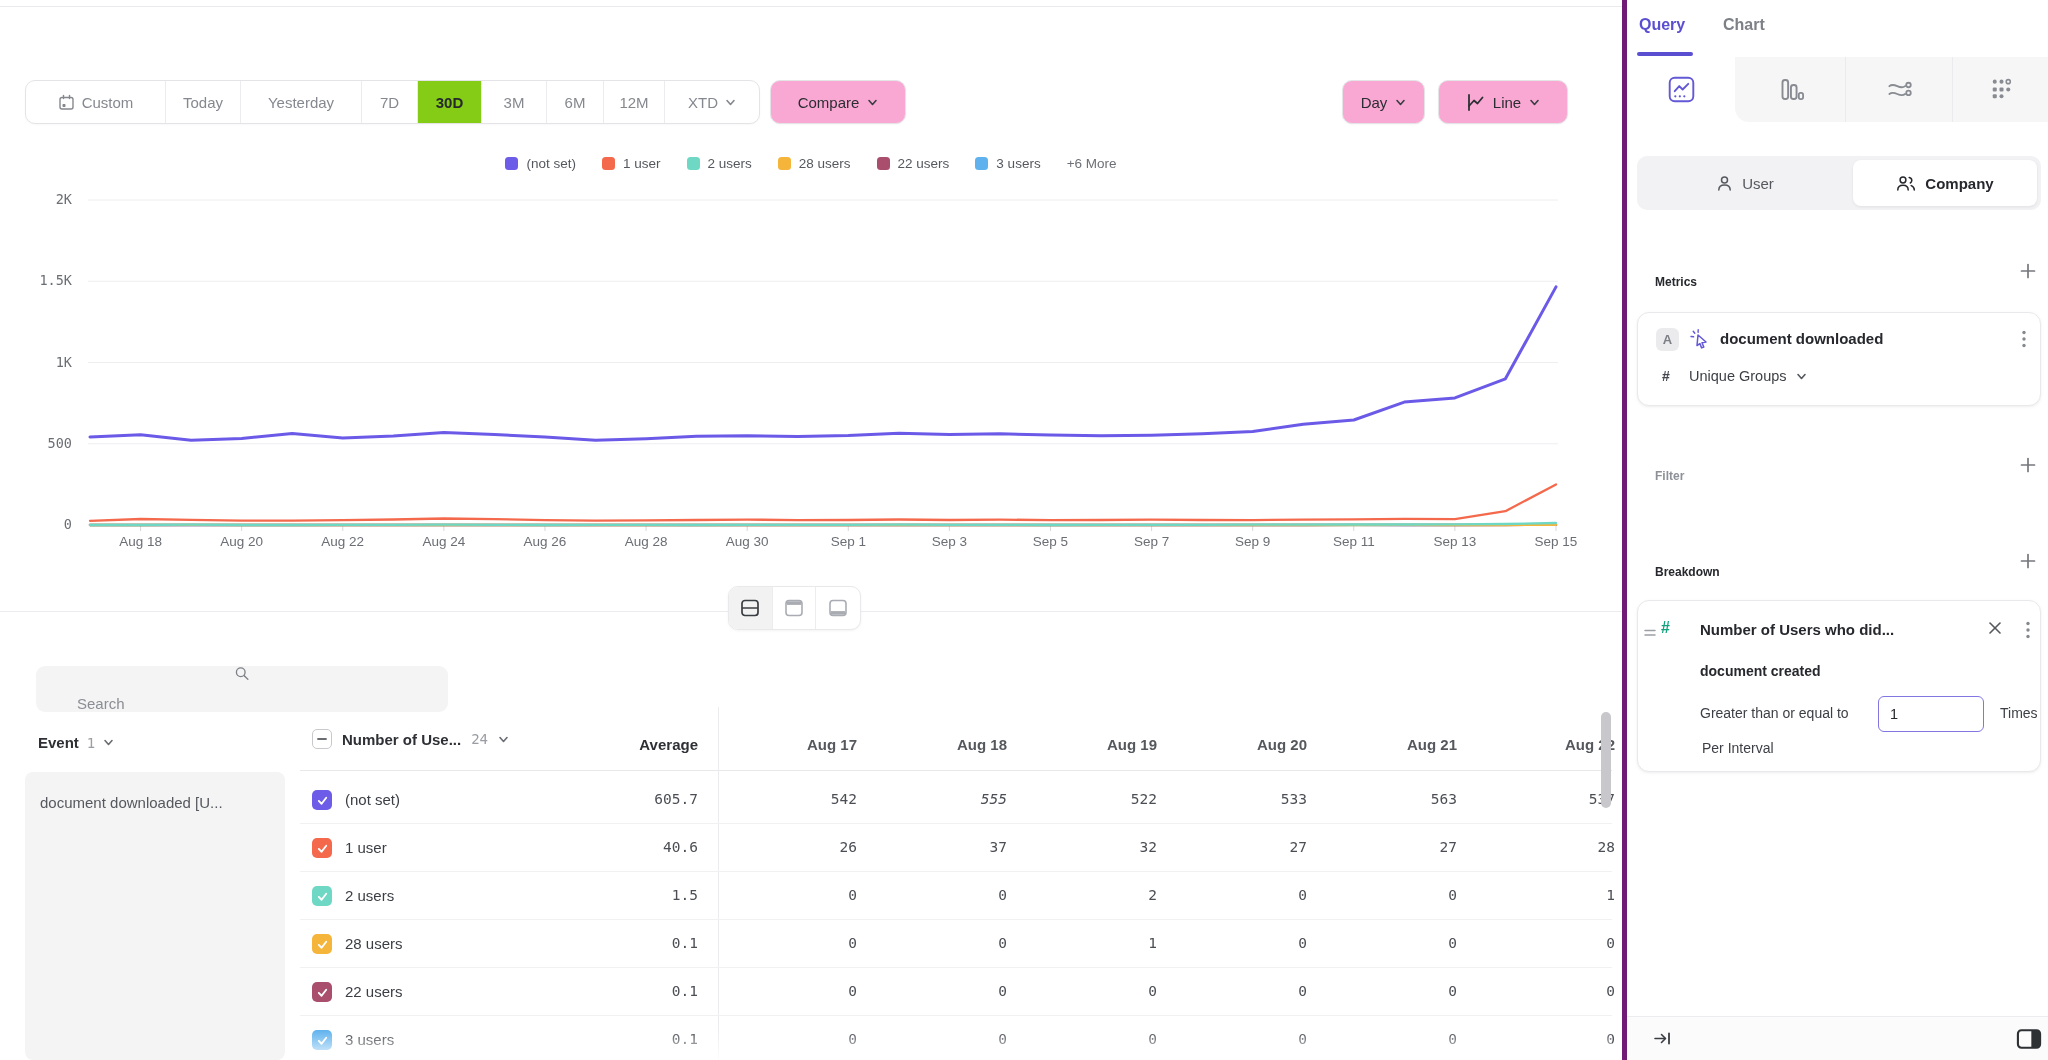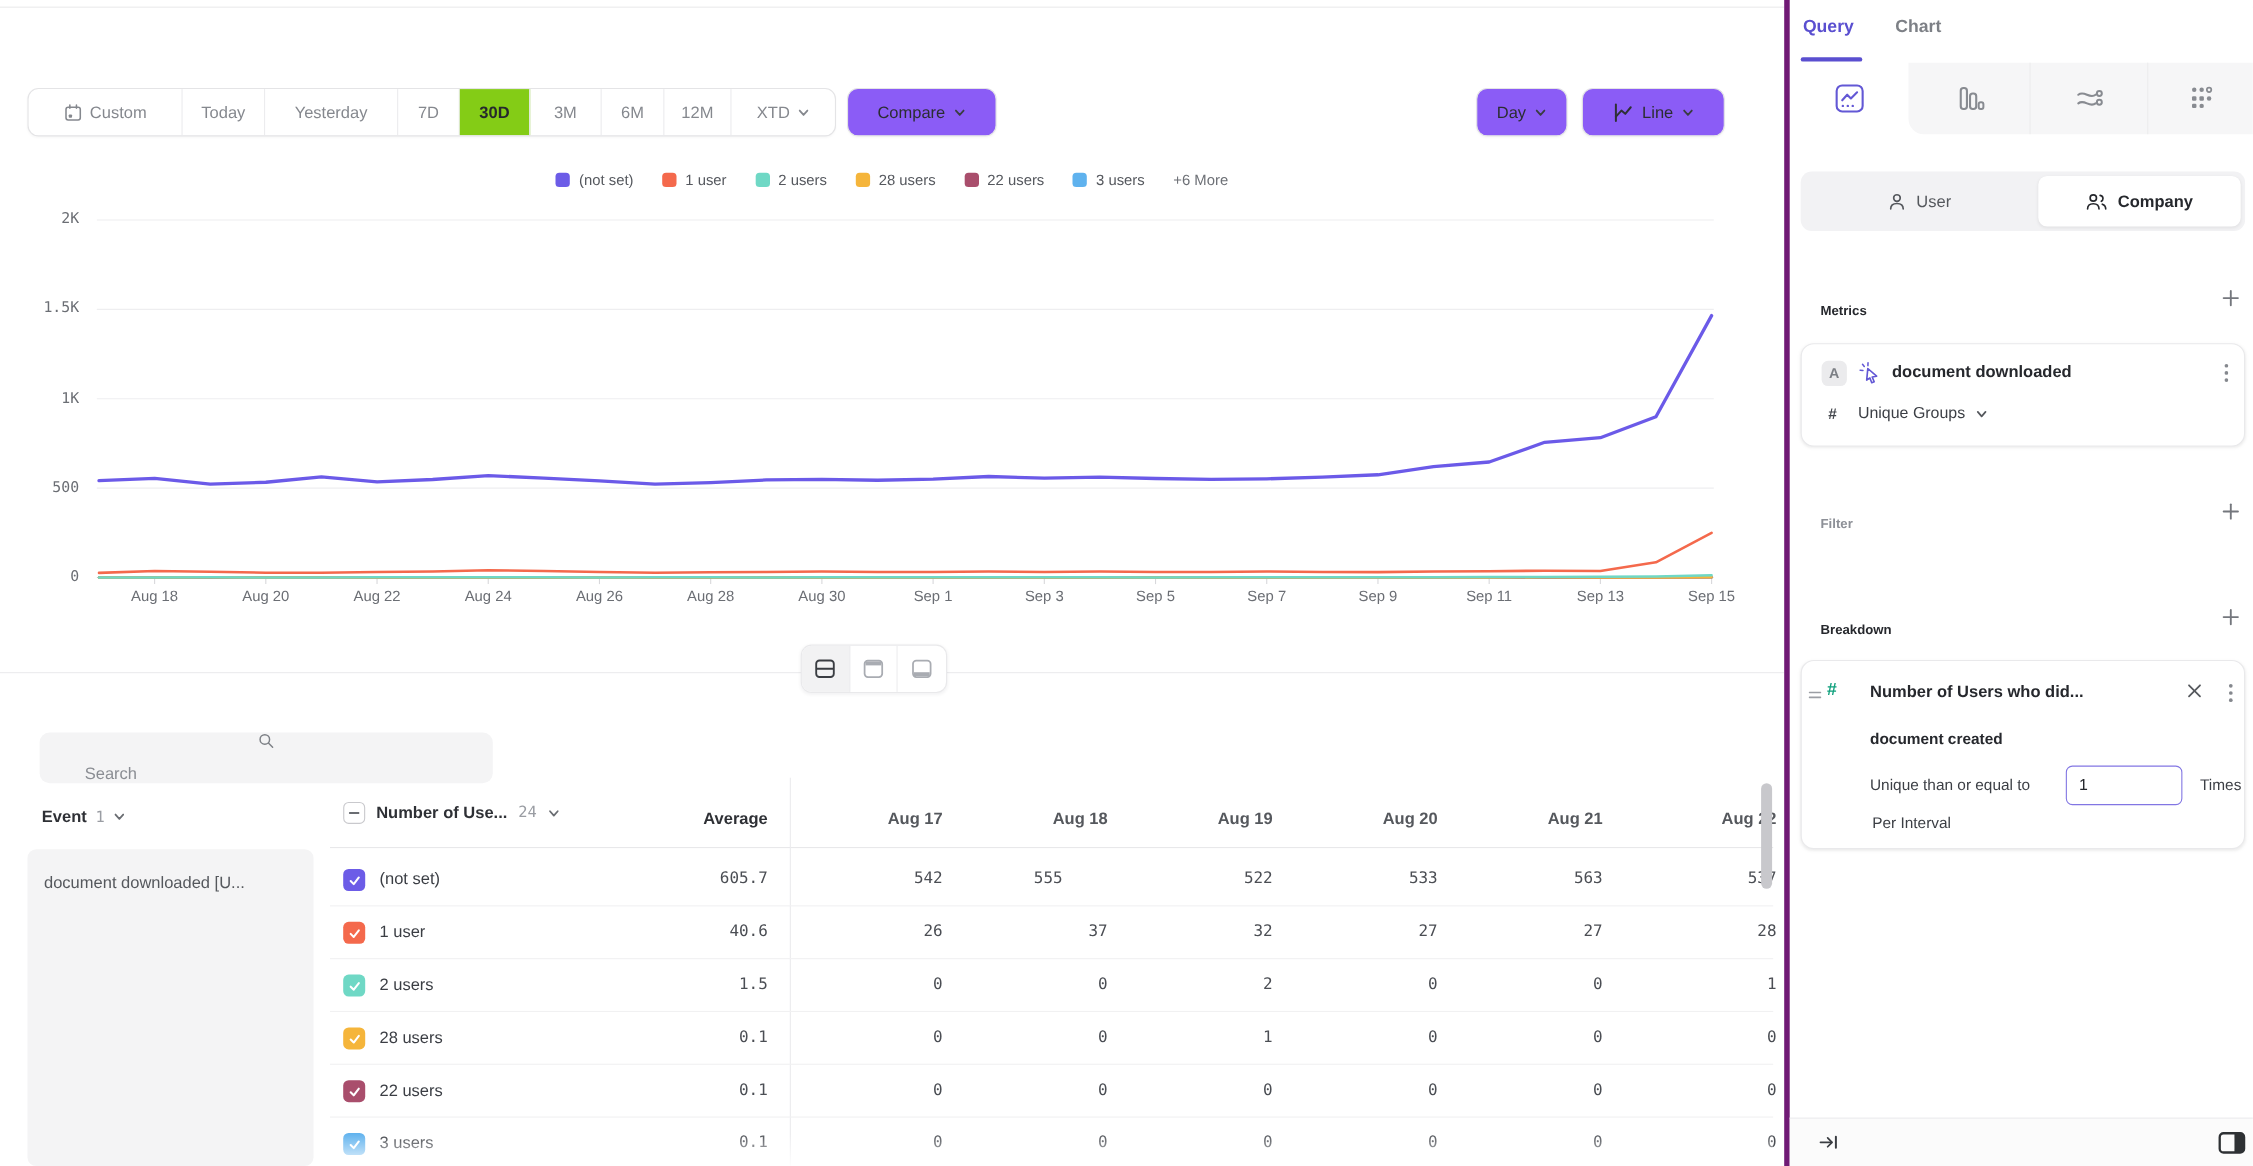--- a/index.html
+++ b/index.html
@@ -4,21 +4,21 @@
 <style>
   * { margin:0; padding:0; box-sizing:border-box; }
   html,body { width:2048px; height:1060px; background:#fff; font-family:"Liberation Sans",sans-serif; color:#2b2d31; overflow:hidden; }
   #page { position:relative; width:2048px; height:1060px; background:#fff; }
   #top-hairline { position:absolute; left:0; top:6px; width:2048px; height:1px; background:#eaeaec; }
 
   
   #main { position:absolute; left:0; top:7px; width:1622px; height:1053px; overflow:hidden; }
 
   
-  .btn { background:#8b5cf6; border:1px solid #e4e4e6; border-radius:10px; display:flex; align-items:center; justify-content:center; gap:8px; font-size:15px; font-weight:500; color:#2b2d31; cursor:pointer; box-shadow:0 1px 2px rgba(20,20,30,.03); }
+  .btn { background:#f9a8d4; border:1px solid #e4e4e6; border-radius:10px; display:flex; align-items:center; justify-content:center; gap:8px; font-size:15px; font-weight:500; color:#2b2d31; cursor:pointer; box-shadow:0 1px 2px rgba(20,20,30,.03); }
   #date-range-group { position:absolute; left:25px; top:73px; height:44px; display:flex; border:1px solid #e4e4e6; border-radius:10px; background:#fff; overflow:hidden; box-shadow:0 1px 2px rgba(20,20,30,.03); }
   .dr-cell { height:100%; display:flex; align-items:center; justify-content:center; gap:7px; font-size:15px; color:#85888e; border-right:1px solid #ececee; cursor:pointer; }
   .dr-cell:last-child { border-right:none; }
   .dr-cell.selected { background:#84cc16; color:#26282d; font-weight:700; }
   #compare-btn { position:absolute; left:770px; top:73px; width:136px; height:44px; }
   #day-btn { position:absolute; left:1342px; top:73px; width:83px; height:44px; }
   #line-btn { position:absolute; left:1438px; top:73px; width:130px; height:44px; }
 
   
   #legend { position:absolute; left:0; top:143px; width:1622px; height:26px; display:flex; align-items:center; justify-content:center; gap:26px; }
@@ -337,21 +337,21 @@
     <div id="table-rows">
         <div class="trow" style="top: 0px;">
           <span class="checkbox" style="background: rgb(108, 92, 231);">
             <svg width="13" height="13" viewBox="0 0 14 14">
               <polyline points="3,7.5 6,10.5 11,4" fill="none" stroke="#fff" stroke-width="2" stroke-linecap="round" stroke-linejoin="round"></polyline>
             </svg>
           </span>
           <span class="trow-label">(not set)</span>
           <span class="trow-avg">605.7</span>
           <span class="trow-val" style="left: 707px;">542</span>
-          <span class="trow-val" style="left: 816px;">555</span>
+          <span class="trow-val" style="left: 857px; font-style: italic;">555</span>
           <span class="trow-val" style="left: 1007px;">522</span>
           <span class="trow-val" style="left: 1157px;">533</span>
           <span class="trow-val" style="left: 1307px;">563</span>
           <span class="trow-val" style="left: 1457px; width: 158px;">537</span>
           <div class="trow-sep"></div>
         </div>
         <div class="trow" style="top: 48px;">
           <span class="checkbox" style="background: rgb(244, 105, 76);">
             <svg width="13" height="13" viewBox="0 0 14 14">
               <polyline points="3,7.5 6,10.5 11,4" fill="none" stroke="#fff" stroke-width="2" stroke-linecap="round" stroke-linejoin="round"></polyline>
@@ -568,21 +568,21 @@
           </svg>
       </div>
       <div id="bd-kebab">
         <svg width="4" height="18" viewBox="0 0 4 18">
             <circle cx="2" cy="2.5" r="1.7" fill="#85888e"></circle>
             <circle cx="2" cy="9" r="1.7" fill="#85888e"></circle>
             <circle cx="2" cy="15.5" r="1.7" fill="#85888e"></circle>
           </svg>
       </div>
       <div id="bd-event">document created</div>
-      <div id="bd-condition">Unique than or equal to</div>
+      <div id="bd-condition">Greater than or equal to</div>
       <input id="bd-input" type="text" value="1" style="">
       <div id="bd-times">Times</div>
       <div id="bd-per">Per Interval</div>
     </div>
 
     <div id="sb-bottom">
       <div id="collapse-btn">
         <svg width="19" height="19" viewBox="0 0 19 19">
             <line x1="2" y1="9.5" x2="12" y2="9.5" stroke="#3a3d42" stroke-width="1.6" stroke-linecap="round"></line>
             <polyline points="8.5,5.5 12.5,9.5 8.5,13.5" fill="none" stroke="#3a3d42" stroke-width="1.6" stroke-linecap="round" stroke-linejoin="round"></polyline>

